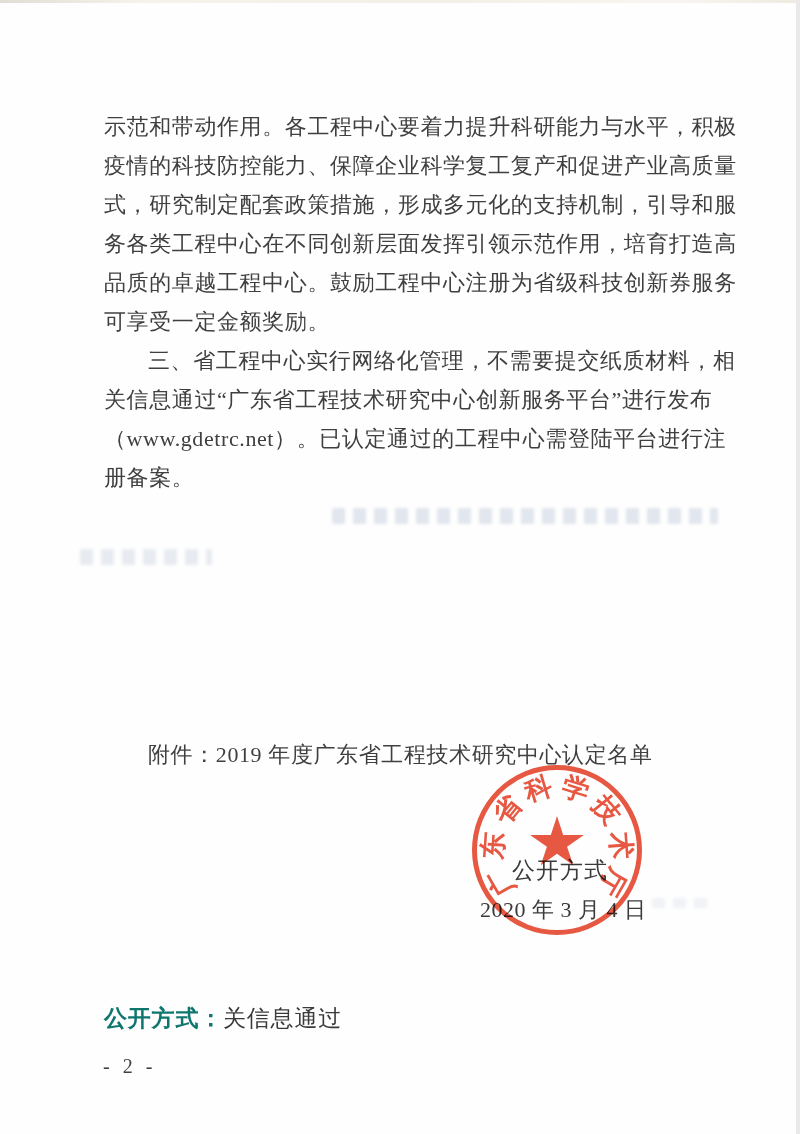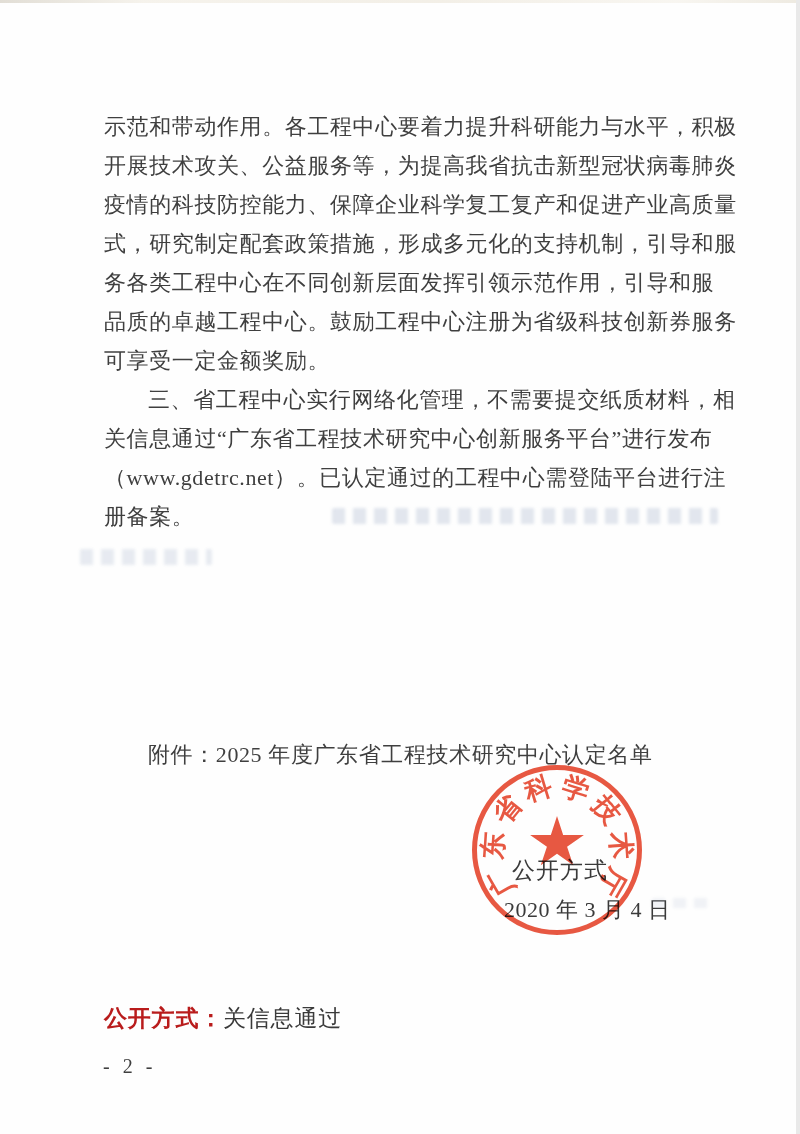--- a/index.html
+++ b/index.html
@@ -37,21 +37,21 @@
     font-size: 22px; letter-spacing: 0.6px;
     padding-left: 44px;
     height: 39px; display: flex; align-items: center; white-space: nowrap;
   }
   .signer {
     position: absolute; left: 512px; top: 855px;
     font-size: 23px; letter-spacing: 1px; color: #3a3a3a;
   }
   .sign-date {
     position: absolute; left: 480px; top: 895px;
-    font-size: 22px; letter-spacing: 0.5px; color: #3a3a3a; margin-left: 24px;
+    font-size: 22px; letter-spacing: 0.5px; color: #3a3a3a;
   }
   
   .seal {
     position: absolute; left: 462px; top: 755px; width: 190px; height: 190px;
     mix-blend-mode: multiply;
     opacity: 0.92;
   }
   .seal-ring {
     position: absolute; left: 10px; top: 10px; width: 170px; height: 170px;
     border: 5px solid #e64a32;
@@ -77,21 +77,21 @@
   .a5 { transform: translate(-50%,-50%) rotate(51deg)   translateY(-64px); }
   .a6 { transform: translate(-50%,-50%) rotate(86deg)   translateY(-64px); }
   .a7 { transform: translate(-50%,-50%) rotate(120deg)  translateY(-64px); }
   .footer-disclosure {
     position: absolute; left: 104px; top: 1003px;
     display: flex; align-items: center;
     font-size: 23px; letter-spacing: 0.8px;
   }
   .footer-disclosure .label {
     font-family: Liberation Mono, monospace;
-    font-weight: bold; color: #b91c1c;
+    font-weight: bold; color: #0f766e;
   }
   .footer-disclosure .value { color: #3a3a3a; }
   .page-number {
     position: absolute; left: 103px; top: 1055px;
     font-size: 20px; letter-spacing: 4px; color: #3f3f3f;
   }
   
   .artifact {
     position: absolute;
     background: repeating-linear-gradient(90deg, rgba(112,132,172,.20) 0 13px, transparent 13px 21px);
@@ -104,33 +104,32 @@
   .art3 { left: 652px; top: 898px; width: 62px;  height: 10px; opacity:.5; }
 </style>
 </head>
 <body>
 
 <div class="page">
   <div class="scan-edge-top"></div>
 
   <div class="body-text">
     <div class="line">示范和带动作用。各工程中心要着力提升科研能力与水平，积极</div>
-    <div class="line">开展技术攻关、公益服务等，为提高我省抗击新型冠状病毒肺炎</div>
     <div class="line">疫情的科技防控能力、保障企业科学复工复产和促进产业高质量</div>
     <div class="line">式，研究制定配套政策措施，形成多元化的支持机制，引导和服</div>
-    <div class="line">务各类工程中心在不同创新层面发挥引领示范作用，引导和服</div>
+    <div class="line">务各类工程中心在不同创新层面发挥引领示范作用，培育打造高</div>
     <div class="line">品质的卓越工程中心。鼓励工程中心注册为省级科技创新券服务</div>
     <div class="line">可享受一定金额奖励。</div>
     <div class="line indent">三、省工程中心实行网络化管理，不需要提交纸质材料，相</div>
     <div class="line">关信息通过“广东省工程技术研究中心创新服务平台”进行发布</div>
     <div class="line">（www.gdetrc.net）。已认定通过的工程中心需登陆平台进行注</div>
     <div class="line">册备案。</div>
   </div>
 
-  <div class="attachment">附件：2025 年度广东省工程技术研究中心认定名单</div>
+  <div class="attachment">附件：2019 年度广东省工程技术研究中心认定名单</div>
 
   <div class="signer">公开方式</div>
   <div class="sign-date">2020 年 3 月 4 日</div>
 
   <div class="artifact art1"></div>
   <div class="artifact art2"></div>
   <div class="artifact art3"></div>
 
   <div class="seal">
     <div class="seal-ring"></div>

